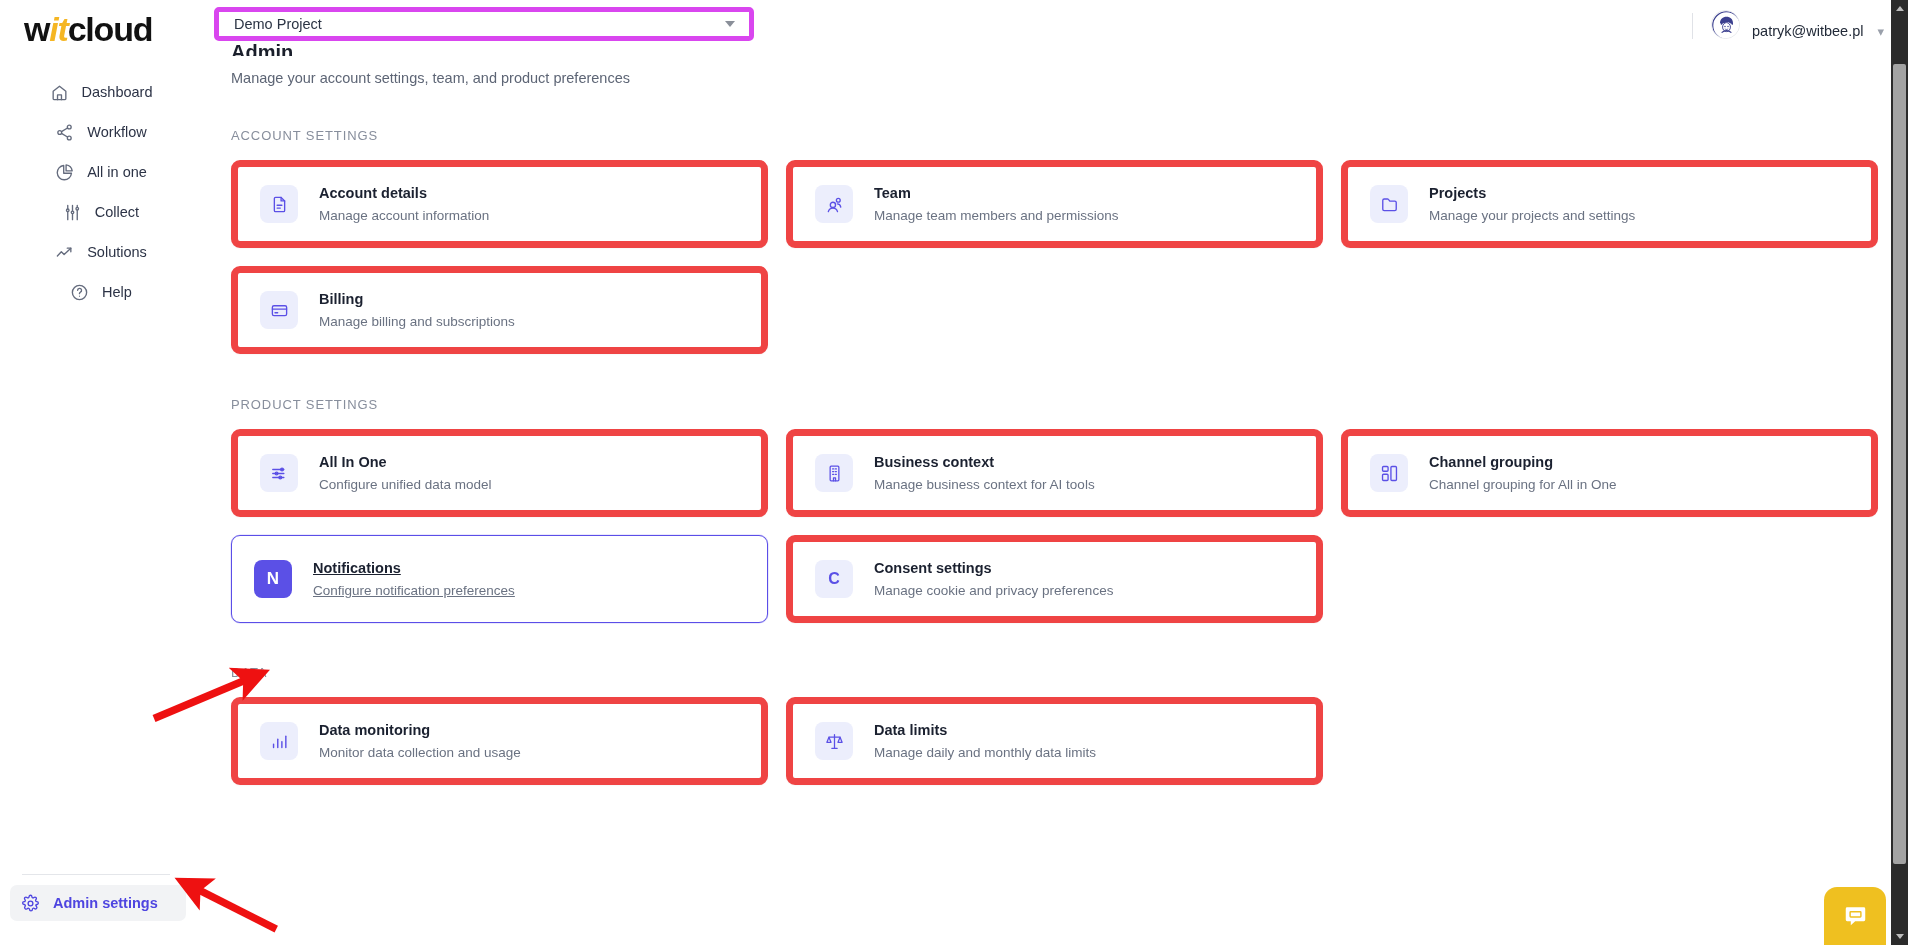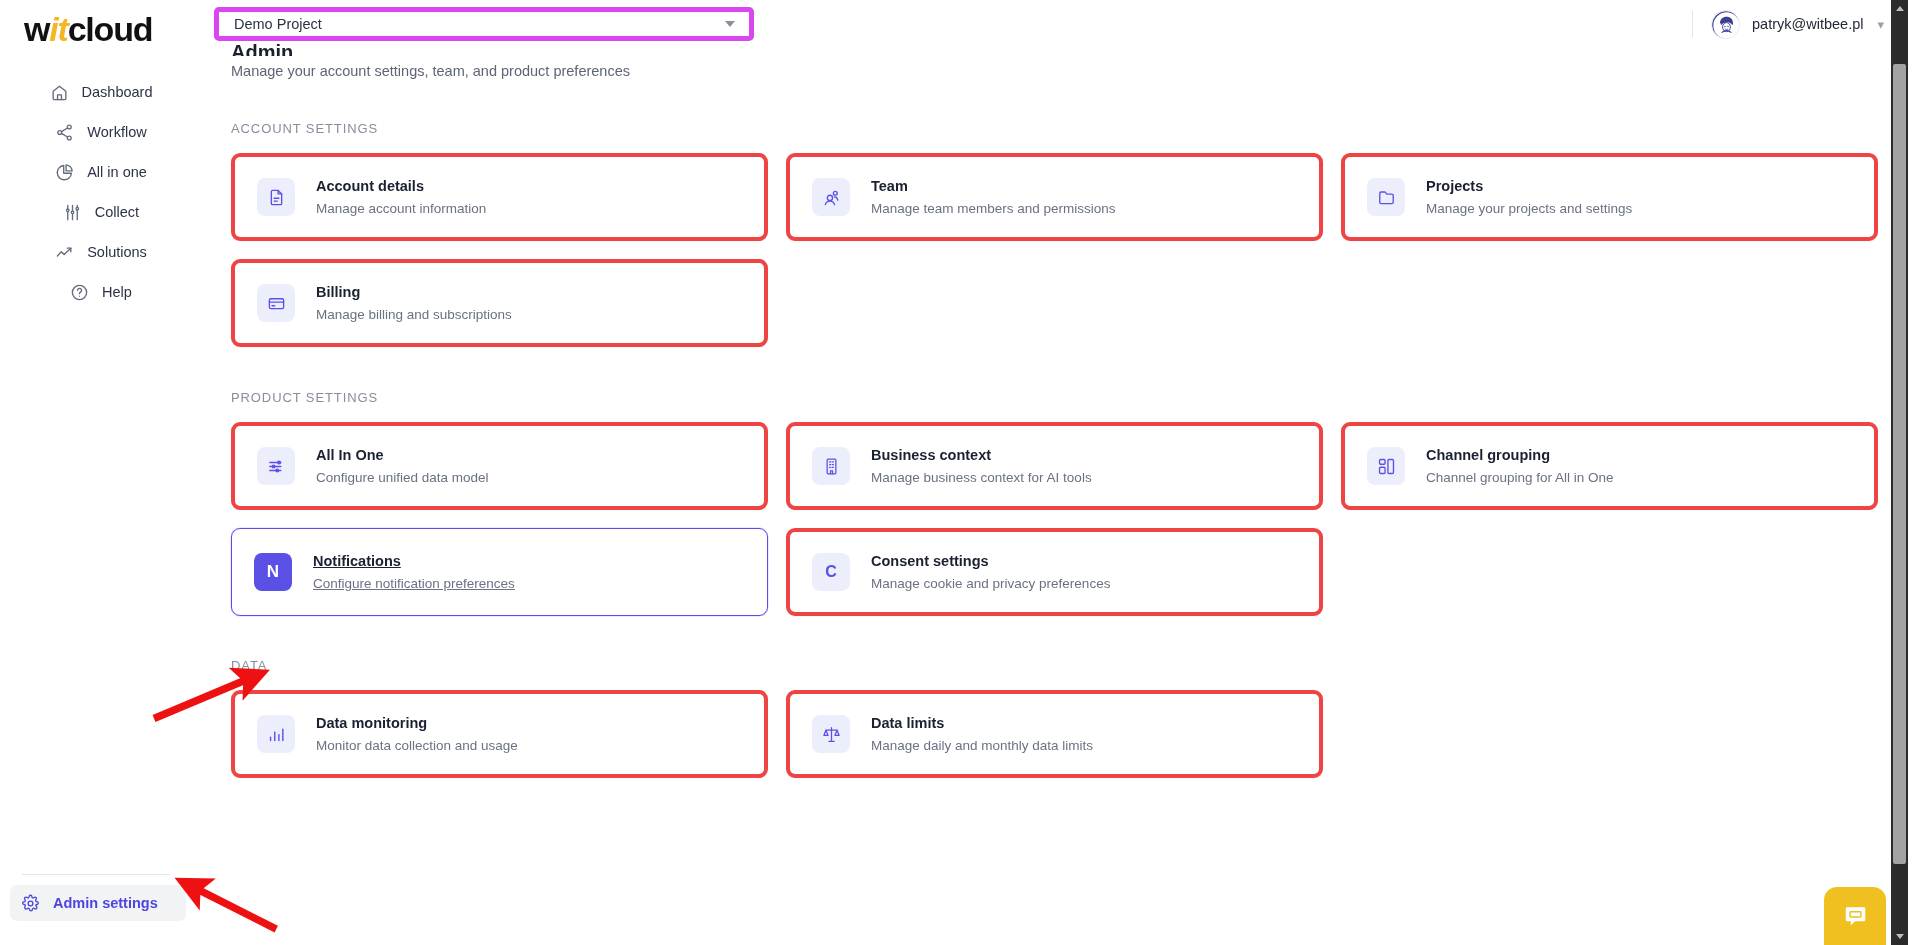--- a/index.html
+++ b/index.html
@@ -91,61 +91,61 @@
     display: flex; align-items: center;
     justify-content: space-between;
     padding: 0 14px 0 15px;
     font-size: 14.5px;
     color: #2b3444;
     background: #fff;
     cursor: pointer;
     margin-left: 10px;
   }
   .caret { width: 0; height: 0; border-left: 5.5px solid transparent; border-right: 5.5px solid transparent; border-top: 6px solid #8a8f99; }
-  .user-area { display: flex; align-items: center; gap: 12px; }
+  .user-area { display: flex; align-items: flex-end; gap: 12px; }
   .user-sep { width: 1px; height: 26px; background: #e0e2e7; margin-right: 6px; }
   .avatar { width: 29px; height: 29px; border-radius: 50%; overflow: hidden; background: #fff; border: 1px solid #e6e8ec; display:block; }
   .avatar svg { display: block; width: 29px; height: 29px; }
   .user-email { font-size: 14.5px; color: #222a38; }
   .chev { color: #9aa0ab; font-size: 13px; margin-left: 2px; }
 
   .content {
     position: absolute;
     top: 48px; left: 0; right: 0; bottom: 0;
     padding: 0 0 0 0;
   }
   .content-inner { padding: 0 30px 0 35px; }
   .page-title {
     font-size: 20px; font-weight: 700; color: #1a1f2b;
     margin-top: -7px;
     line-height: 22px;
     height: 15px; overflow: hidden;
   }
   .page-sub {
     font-size: 14.5px; color: #5d6575;
-    margin-top: 7px;
+    margin-top: 14px;
   }
   .section-label {
     font-size: 13px; letter-spacing: 0.9px;
     color: #878e9c; font-weight: 400;
     text-transform: uppercase;
   }
   .sec-account { margin-top: 42px; }
   .sec-product { margin-top: 43px; }
   .sec-data { margin-top: 42px; }
 
   .grid {
     display: grid;
     grid-template-columns: repeat(3, 1fr);
     gap: 18px;
     margin-top: 17px;
   }
   .card {
     background: #ffffff;
-    border: 4px solid #ef4444;
+    border: 7px solid #ef4444;
     border-radius: 9px;
     height: 88px;
     display: flex; align-items: center;
     padding: 0 22px;
     cursor: pointer;
     box-shadow: 0 1px 1.5px rgba(16,24,40,0.03);
   }
   .card.highlight {
     border: 1.6px solid #5b4ee8;
     box-shadow: 0 0 0 0.5px rgba(91,78,232,0.25);

